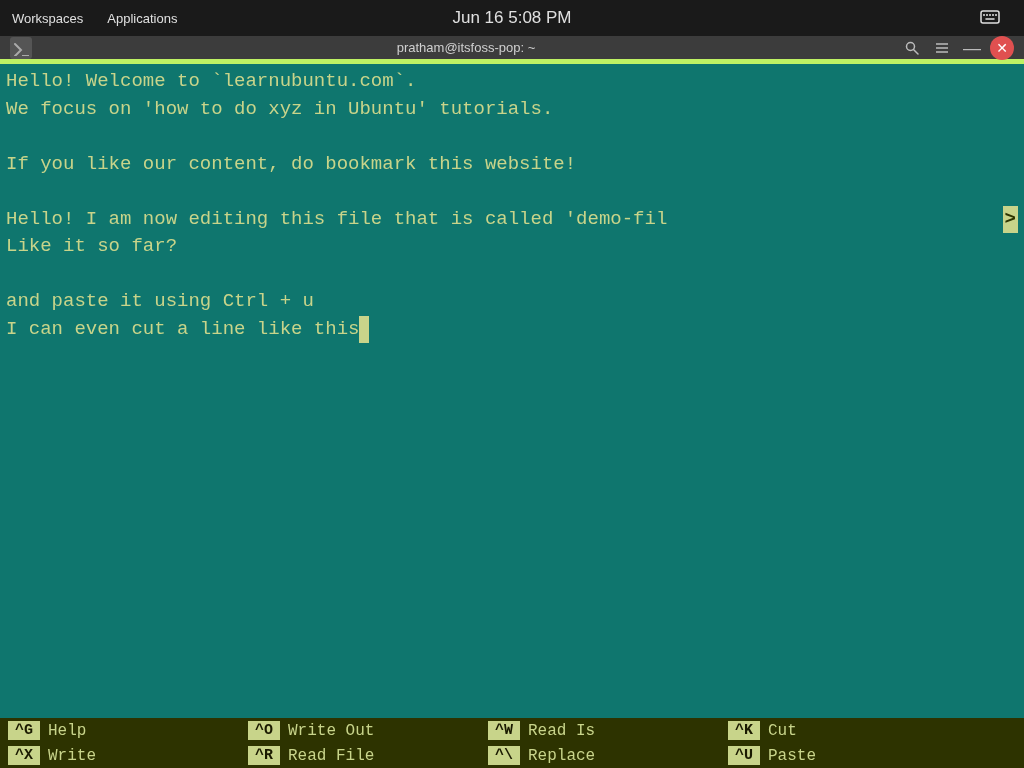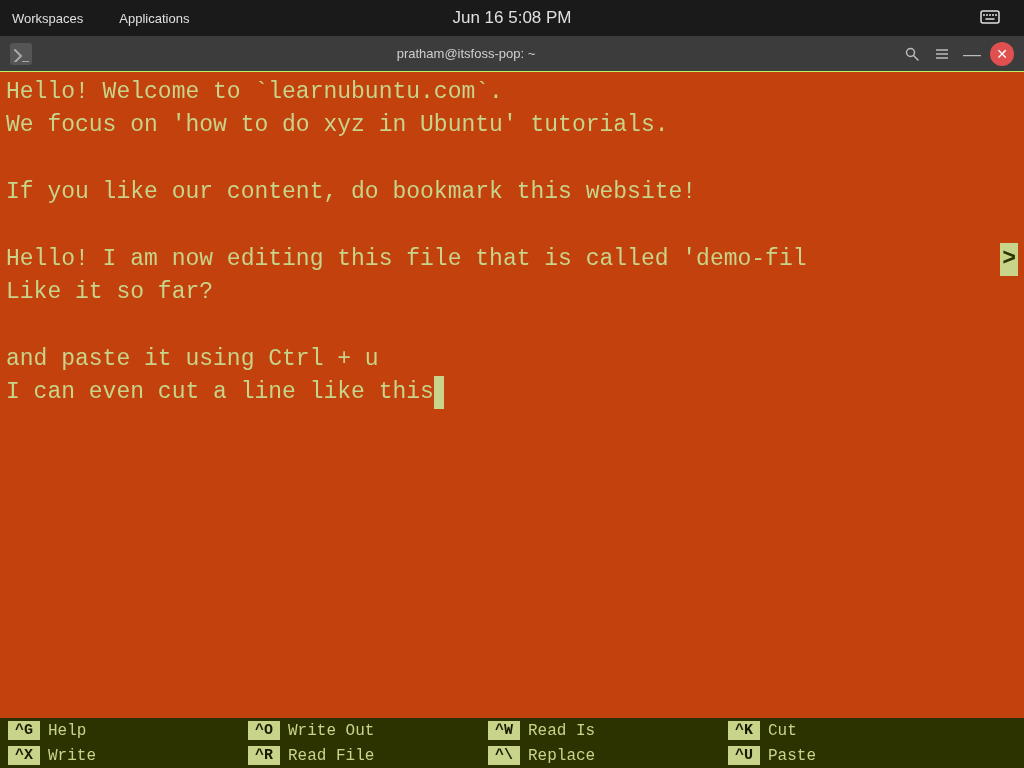--- a/index.html
+++ b/index.html
@@ -20,21 +20,21 @@
       align-items: center;
       justify-content: space-between;
       padding: 0 8px;
       color: #e0e0e0;
       font-family: sans-serif;
       font-size: 13px;
     }
     #system-bar-left {
       display: flex;
       align-items: center;
-      gap: 28px;
+      gap: 16px;
     }
     #system-bar-center {
       position: absolute;
       left: 50%;
       transform: translateX(-50%);
       display: flex;
       align-items: center;
       gap: 12px;
       font-size: 17px;
       color: #e0e0e0;
@@ -89,26 +89,26 @@
     #terminal-window {
       width: 100%;
       height: calc(768px - 36px);
       display: flex;
       flex-direction: column;
     }
 
     
     #terminal-titlebar {
       background: #3c3c3c;
-      height: 36px;
+      height: 28px;
       display: flex;
       align-items: center;
       padding: 0 10px;
       gap: 8px;
-      border-bottom: 1px solid #bef264;
+      border-bottom: 5px solid #bef264;
     }
     #terminal-icon {
       width: 22px; height: 22px;
       background: #555;
       border-radius: 3px;
       display: flex; align-items: center; justify-content: center;
       font-size: 14px;
       color: #aaa;
     }
     #terminal-title {
@@ -157,23 +157,23 @@
       font-size: 17px;
       padding: 4px 0;
       font-family: 'Courier New', monospace;
       font-weight: bold;
       letter-spacing: 1px;
     }
 
     
     #nano-content {
       flex: 1;
-      background: #c2410c;
+      background: #0f766e;
       color: #c8d48a;
-      font-size: 23px;
+      font-size: 19px;
       font-family: 'Courier New', Courier, monospace;
       line-height: 1.45;
       padding: 4px 6px;
       overflow: hidden;
       white-space: pre;
       position: relative;
     }
 
     
     #nano-bottom {

